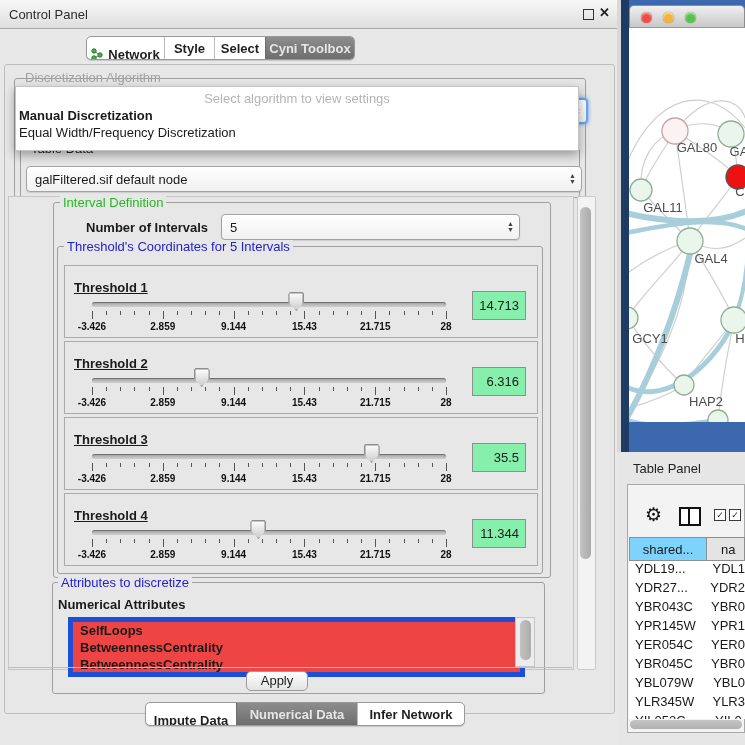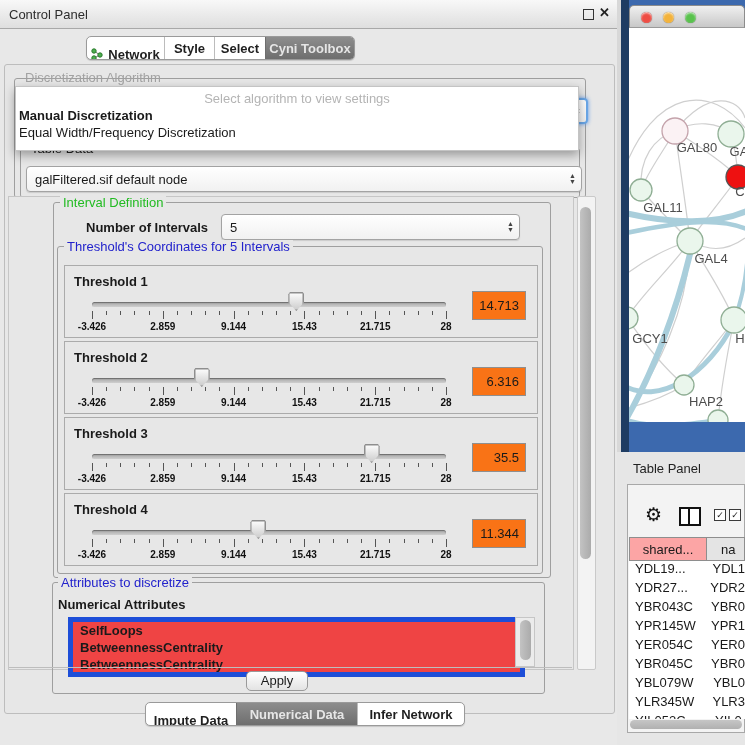--- a/index.html
+++ b/index.html
@@ -37,29 +37,29 @@
     box-shadow:0 1px 1px rgba(0,0,0,.12);}
   .combo .arrows{position:absolute;right:5px;top:50%;transform:translateY(-50%);
     display:flex;flex-direction:column;line-height:6px;font-size:7px;color:#444;text-align:center;}
 
   
   .vsb-track{background:#f3f3f3;border:1px solid #c9c9c9;border-radius:2px;}
   .sb-thumb{position:absolute;background:linear-gradient(90deg,#c3c3c3,#ababab);border-radius:7px;}
 
   
   .thr-box{position:absolute;left:6px;width:472px;height:71px;border:1px solid #ababab;background:#e7e7e7;}
-  .thr-label{position:absolute;left:9px;top:8px;font-size:13px;font-weight:bold;}
+  .thr-label{position:absolute;left:9px;top:14px;font-size:13px;font-weight:bold;text-decoration:underline;}
   .thr-track{position:absolute;left:27px;top:36px;width:354px;height:5px;border-radius:3px;
     background:linear-gradient(#a3a3a3,#cfcfcf);box-shadow:inset 0 1px 1px rgba(0,0,0,.35);}
   .thr-thumb{position:absolute;top:26px;width:16px;height:19px;
     clip-path:polygon(10% 0,90% 0,100% 12%,100% 52%,50% 100%,0 52%,0 12%);
     background:linear-gradient(#ffffff,#c9c9c9);box-shadow:inset 0 0 0 1.5px #8e8e8e;}
   .tick{position:absolute;width:1px;background:#555;}
   .tick-label{position:absolute;transform:translateX(-50%);font-size:10px;font-weight:bold;color:#111;}
-  .thr-value{position:absolute;left:407px;top:25px;width:54px;height:29px;background:#f97316;
+  .thr-value{position:absolute;left:407px;top:25px;width:54px;height:29px;background:#86efac;
     border:1px solid #8f8f8f;font-size:13px;display:flex;align-items:center;
     justify-content:flex-end;padding-right:6px;box-sizing:border-box;}
 
   
   .attr-list{position:absolute;background:#ef4444;border:5px solid #1d4ed8;overflow:hidden;font-weight:bold;}
   .attr-item{font-size:13px;line-height:17px;padding-left:7px;white-space:nowrap;}
 
   .apply-btn{left:246px;top:671px;width:60px;height:18px;background:linear-gradient(#ffffff,#e3e3e3);
     border:1px solid #9a9a9a;border-radius:5px;font-size:13px;text-align:center;line-height:18px;}
 
@@ -418,21 +418,21 @@
   <div class="abs tp-bg"></div>
   <span class="tp-title">Table Panel</span>
   <div class="abs tp-inner"></div>
   <span class="gear">⚙</span>
   <span class="split-icon"></span>
   <span class="cb" style="left:714px;">✓</span>
   <span class="cb" style="left:729px;">✓</span>
 
   <div class="tbl">
     <div class="tbl-head">
-      <div class="hc" style="width: 78px; background: #fca5a5;" id="th-0">shared...</div>
+      <div class="hc" style="width: 78px; background: #7dd3fc;" id="th-0">shared...</div>
       <div class="hc" style="flex:1;border-left:none;background:#e4e4e4;justify-content:flex-start;padding-left:14px;" id="th-1">na</div>
     </div>
     <div id="tbl-body">
         <div class="tbl-row">
           <div class="c1">YDL19...</div>
           <div class="c2">YDL1</div>
         </div>
         <div class="tbl-row">
           <div class="c1">YDR27...</div>
           <div class="c2">YDR2</div>

